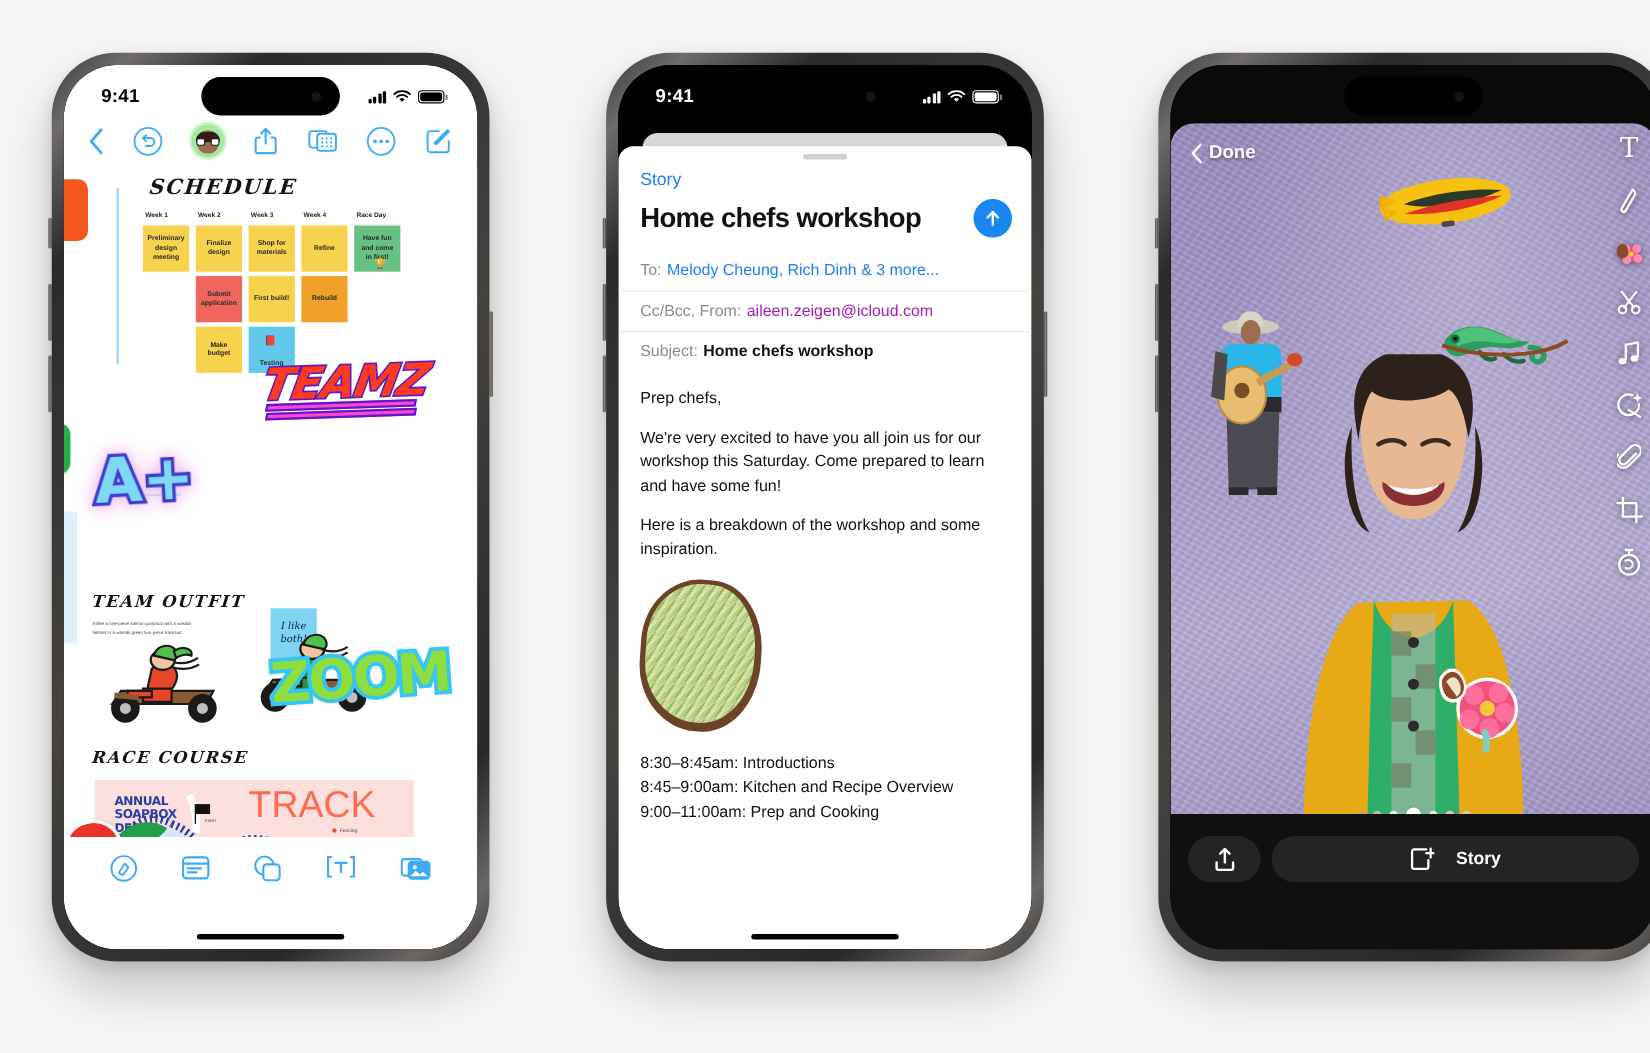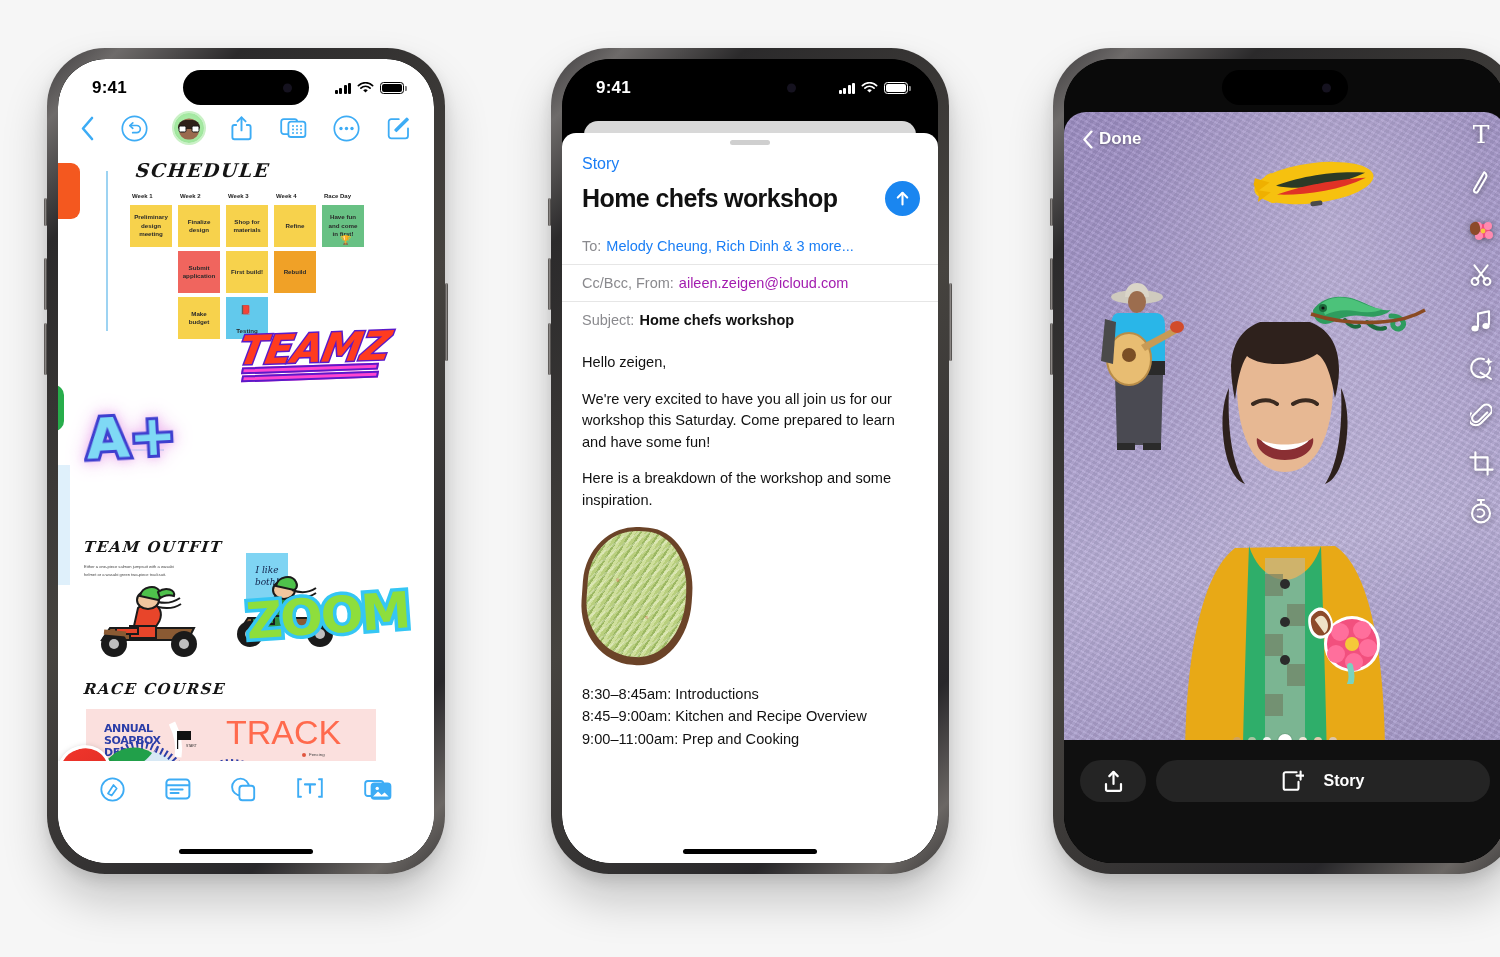--- a/index.html
+++ b/index.html
@@ -502,21 +502,21 @@
         <div class="fieldrow">
           <span>Cc/Bcc, From:</span>
           <span class="val-grey">aileen.zeigen@icloud.com</span>
         </div>
         <div class="fieldrow">
           <span>Subject:</span>
           <span class="val-dark">Home chefs workshop</span>
         </div>
 
         <div class="mail-body">
-          <p>Hello zeigen,</p>
+          <p>Prep chefs,</p>
           <p>We're very excited to have you all join us for our workshop this Saturday. Come prepared to learn and have some fun!</p>
           <p>Here is a breakdown of the workshop and some inspiration.</p>
           <div class="toast">
             <div class="toast-bread"></div>
                 <div class="toast-avo"></div>
           </div>
           <div class="sched-line">8:30–8:45am: Introductions</div>
           <div class="sched-line">8:45–9:00am: Kitchen and Recipe Overview</div>
           <div class="sched-line">9:00–11:00am: Prep and Cooking</div>
         </div>

